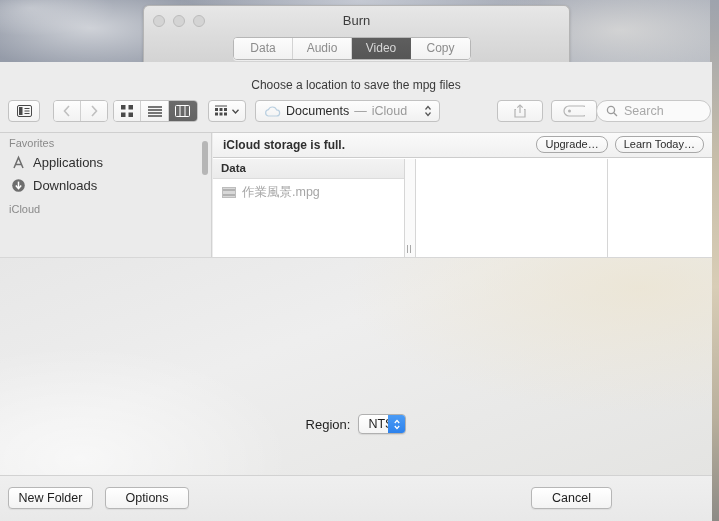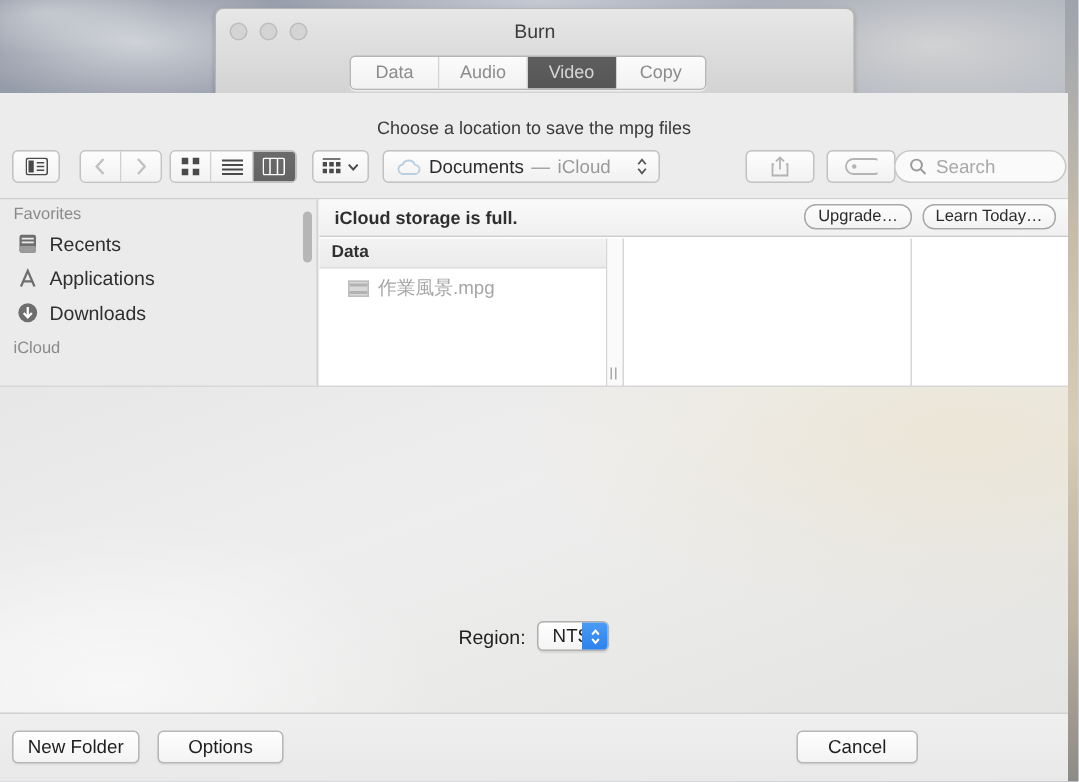--- a/index.html
+++ b/index.html
@@ -163,21 +163,21 @@
   .col-grip { position: absolute; left: 2px; bottom: 5px; display: flex; gap: 2px; }
   .col-grip span { display: block; width: 1px; height: 8px; background: #a8a8a8; }
   .col2 { width: 192px; }
   .col3 { width: 103px; border-right: none; }
   .group-header {
     height: 19px; line-height: 19px; padding-left: 8px;
     font-size: 11.5px; font-weight: bold; color: #303030;
     background: linear-gradient(180deg, #f3f3f3, #ebebeb);
     border-bottom: 1px solid #dcdcdc;
   }
-  .file-row { display: flex; align-items: center; gap: 6px; height: 20px; padding-left: 19px; margin-top: 3px; }
+  .file-row { display: flex; align-items: center; gap: 6px; height: 20px; padding-left: 9px; margin-top: 3px; }
   .file-name { font-size: 12.5px; color: #a6a6a6; }
   .movie-icon { width: 14px; height: 11px; background: #d8d8d8; border: 1px solid #bdbdbd; box-sizing: border-box; position: relative; }
   .movie-icon::before, .movie-icon::after {
     content: ""; position: absolute; left: 0; width: 100%; height: 2px; background: #b2b2b2;
   }
   .movie-icon::before { top: 1px; }
   .movie-icon::after { bottom: 1px; }
 
   
   .accessory {
@@ -386,31 +386,20 @@
         </span>
         <span class="search-placeholder">Search</span>
       </div>
     </div>
 
     <div class="browser">
 
       <div class="sidebar">
         <div class="sb-header">Favorites</div>
 
-        <div class="sb-item">
-          <span>
-            <svg width="15" height="15" viewBox="0 0 15 15">
-              <rect x="2" y="1.5" width="11" height="12" rx="1.5" fill="#6e6e6e"></rect>
-              <rect x="3.5" y="3.5" width="8" height="1.2" fill="#eaeaea"></rect>
-              <rect x="3.5" y="6" width="8" height="1.2" fill="#eaeaea"></rect>
-              <rect x="2" y="9" width="11" height="4.5" rx="1.2" fill="#9b9b9b"></rect>
-            </svg>
-          </span>
-          <span class="sb-label">Recents</span>
-        </div>
 
         <div class="sb-item">
           <span>
             <svg width="15" height="15" viewBox="0 0 15 15">
               <path d="M3,13 L7.5,2.5 L12,13" fill="none" stroke="#6e6e6e" stroke-width="1.5"></path>
               <line x1="4.6" y1="9.5" x2="10.4" y2="9.5" stroke="#6e6e6e" stroke-width="1.5"></line>
             </svg>
           </span>
           <span class="sb-label">Applications</span>
         </div>

